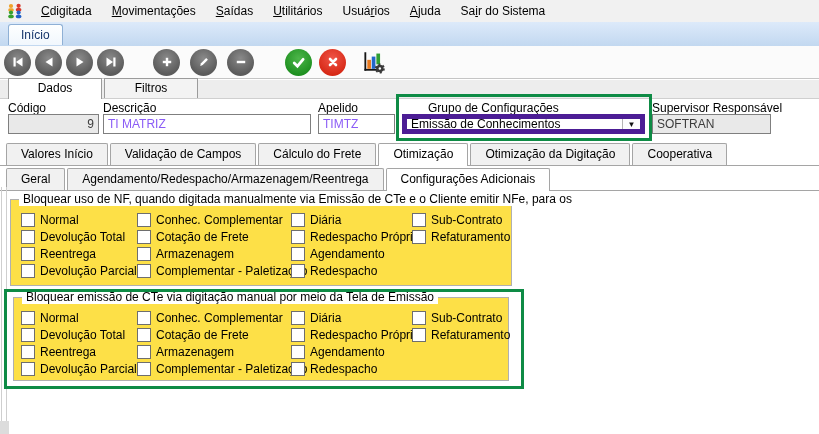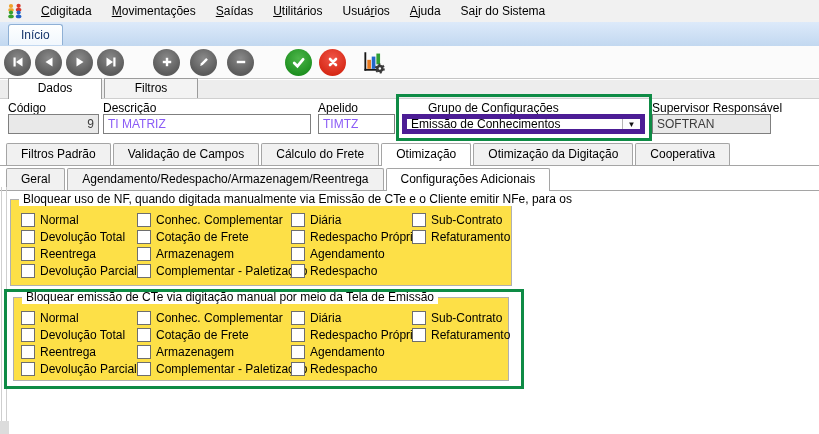--- a/index.html
+++ b/index.html
@@ -242,21 +242,21 @@
   <span class="flabel" id="lbl-grupo">Grupo de Configurações</span>
   <div id="combo-grupo">
     <span class="combo-text">Emissão de Conhecimentos</span>
     <span class="combo-btn"></span>
   </div>
   <span class="flabel" id="lbl-supervisor">Supervisor Responsável</span>
   <input class="ffield disabled" id="fld-supervisor" readonly="" value="SOFTRAN" style="">
 </div>
 
 <div id="permtabs" class="tabrow">
-    <div class="ptab">Filtros Padrão</div>
+    <div class="ptab">Valores Início</div>
     <div class="ptab">Validação de Campos</div>
     <div class="ptab">Cálculo do Frete</div>
     <div class="ptab active">Otimização</div>
     <div class="ptab">Otimização da Digitação</div>
     <div class="ptab">Cooperativa</div>
   </div>
 <div id="subtabs" class="tabrow">
     <div class="ptab">Geral</div>
     <div class="ptab">Agendamento/Redespacho/Armazenagem/Reentrega</div>
     <div class="ptab active">Configurações Adicionais</div>

